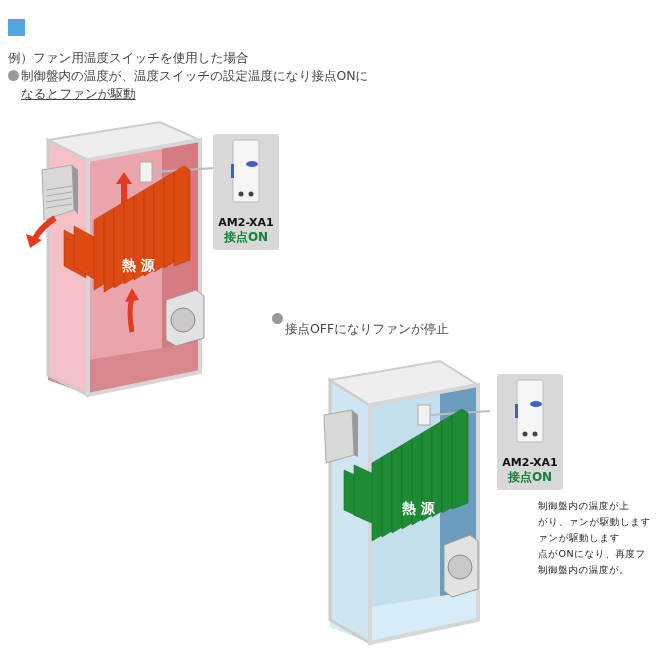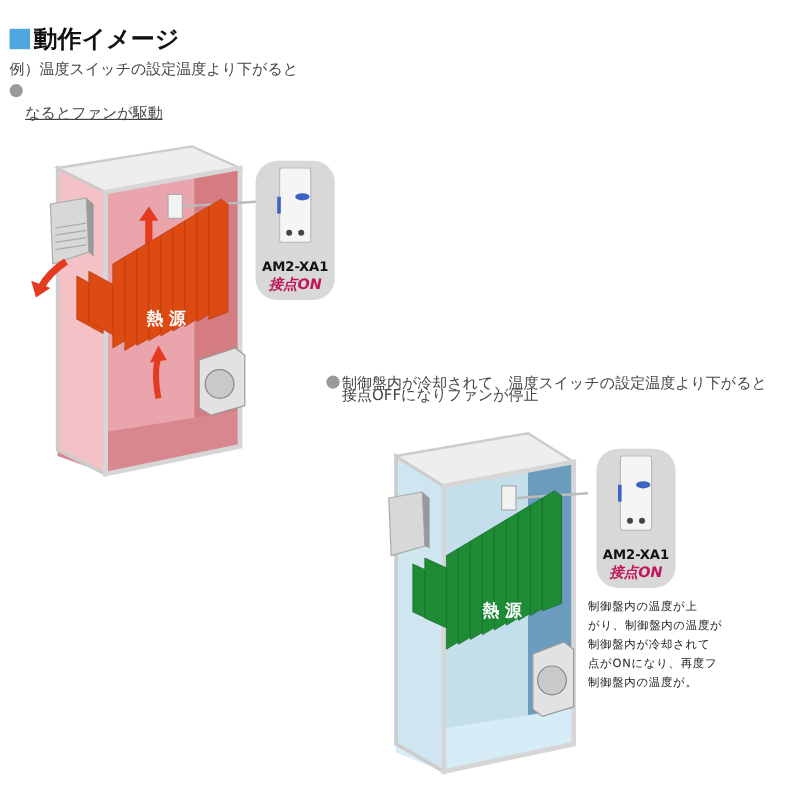--- a/index.html
+++ b/index.html
@@ -2,37 +2,36 @@
 <html><head>
 <meta charset="utf-8">
 <style>
   html,body{margin:0;padding:0;background:#fff;}
   body{width:670px;height:670px;position:relative;overflow:hidden;font-family:"DejaVu Sans",sans-serif;color:#333;}
   .abs{position:absolute;}
   .title{left:8px;top:19px;font-size:20px;font-weight:bold;color:#111;letter-spacing:0px;display:flex;align-items:center;}
   .title .sq{width:17px;height:17px;background:#4fa8dd;margin-right:3px;display:inline-block;}
   .txt{font-size:12.5px;color:#444;line-height:18px;}
   .bullet{display:inline-block;width:11px;height:11px;border-radius:50%;background:#9a9a9a;margin-right:2px;vertical-align:-1px;}
-  .cap-box{background:#d8d8d8;border-radius:18px;}
+  .cap-box{background:#d8d8d8;border-radius:3px;}
   .model{font-weight:bold;font-size:11px;color:#111;text-align:center;}
-  .state{font-weight:bold;font-size:12px;color:#be185d;text-align:center;font-style:italic;}
-  .note{font-size:9.5px;line-height:16px;color:#222;letter-spacing:0.6px;}
+  .state{font-weight:bold;font-size:12px;color:#15803d;text-align:center;}
+  .note{font-size:9.5px;line-height:16px;color:#222;letter-spacing:0.6px;margin-left:48px;}
   svg text{font-family:"DejaVu Sans",sans-serif;}
 </style>
 </head>
 <body>
 
 <div class="abs title">
   <span class="sq"></span>
-  <span>動作イメージ</span>
 </div>
 
-<div class="abs txt" style="left:8px;top:49px;">例）温度スイッチの設定温度より下がると</div>
+<div class="abs txt" style="left:8px;top:49px;">例）ファン用温度スイッチを使用した場合</div>
 <div class="abs txt" style="left:8px;top:67px;">
-  <span class="bullet"></span>
+  <span class="bullet"></span><span>制御盤内の温度が、温度スイッチの設定温度になり接点ONに</span>
 </div>
 <div class="abs txt" style="left:21px;top:85px;text-decoration:underline;">なるとファンが駆動</div>
 
 <svg class="abs" style="left:0;top:110px;" width="240" height="290" viewBox="0 0 240 290">
 
   <polygon points="88,50 200,30 200,250 88,275" fill="#eaa4ab"></polygon>
   <polygon points="162,36 200,30 200,250 162,258" fill="#d47c82"></polygon>
 
   <polygon points="48,260 88,250 200,232 200,262 90,285 48,270" fill="#d9878e"></polygon>
 
@@ -89,21 +88,21 @@
     <rect x="18" y="30" width="3" height="14" fill="#3c62c4"></rect>
     <ellipse cx="39" cy="30" rx="6" ry="3" fill="#3c62c4"></ellipse>
     <circle cx="28" cy="60" r="2.5" fill="#444"></circle>
       <circle cx="38" cy="60" r="2.5" fill="#444"></circle>
   </svg>
   <div class="model">AM2-XA1</div>
   <div class="state">接点ON</div>
 </div>
 
 <div class="abs txt" style="left:272px;top:310px;">
-  <span class="bullet"></span><span>制御盤内が冷却されて、温度スイッチの設定温度より下がると</span>
+  <span class="bullet"></span>
 </div>
 <div class="abs txt" style="left:285px;top:320px;">接点OFFになりファンが停止</div>
 
 <svg class="abs" style="left:310px;top:345px;" width="200" height="315" viewBox="0 0 200 315">
   <polygon points="60,60 168,40 168,270 60,295" fill="#c3dfec"></polygon>
   <polygon points="130,46 168,40 168,268 130,276" fill="#6b9cbd"></polygon>
   <polygon points="20,270 60,262 168,245 168,275 60,298 20,282" fill="#d6ecf6"></polygon>
   <polygon points="20,35 60,60 60,298 20,275" fill="#cfe6f1" stroke="#ccc" stroke-width="3"></polygon>
   <polygon points="20,35 130,16 168,40 60,60" fill="#eeeeee" stroke="#ccc" stroke-width="2"></polygon>
   <polygon points="60,60 168,40 168,275 60,298" fill="none" stroke="#d6d6d6" stroke-width="4"></polygon>
@@ -140,17 +139,17 @@
     <ellipse cx="39" cy="30" rx="6" ry="3" fill="#3c62c4"></ellipse>
     <circle cx="28" cy="60" r="2.5" fill="#444"></circle>
       <circle cx="38" cy="60" r="2.5" fill="#444"></circle>
   </svg>
   <div class="model">AM2-XA1</div>
   <div class="state">接点ON</div>
 </div>
 
 <div class="abs note" style="left:490px;top:498px;">
   <div>制御盤内の温度が上</div>
-  <div>がり、制御盤内の温度が</div>
-  <div>制御盤内が冷却されて</div>
+  <div>がり、ァンが駆動します</div>
+  <div>ァンが駆動します</div>
   <div>点がONになり、再度フ</div>
   <div>制御盤内の温度が。</div>
 </div>
 
 </body></html>

